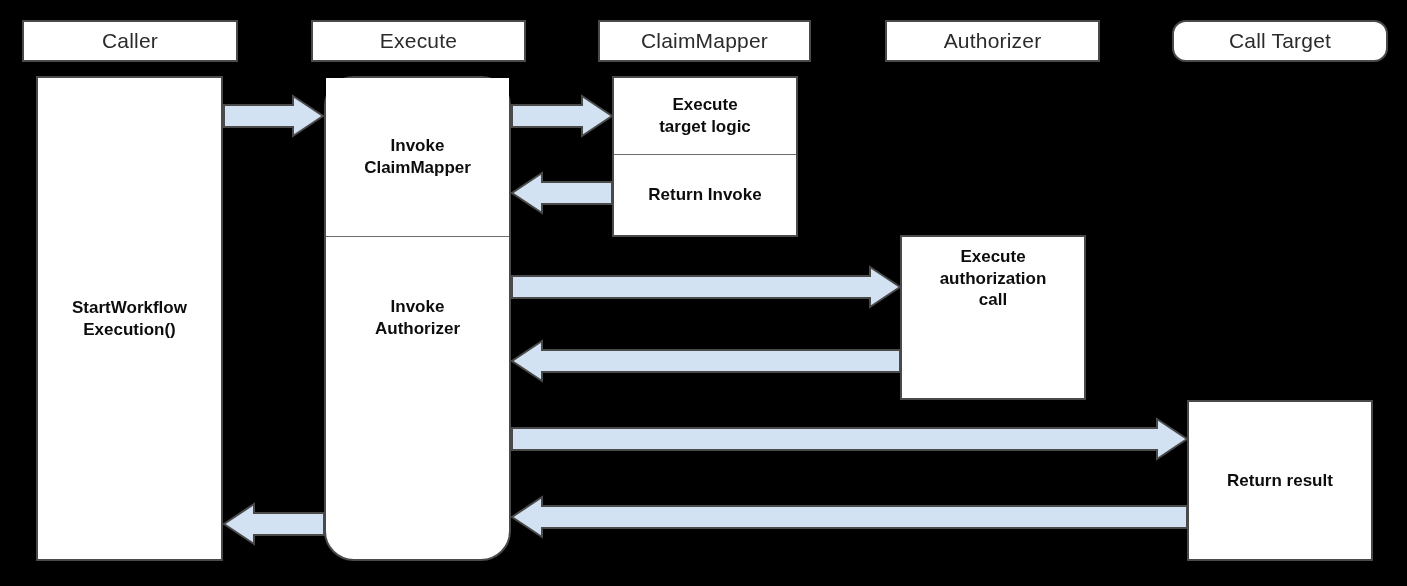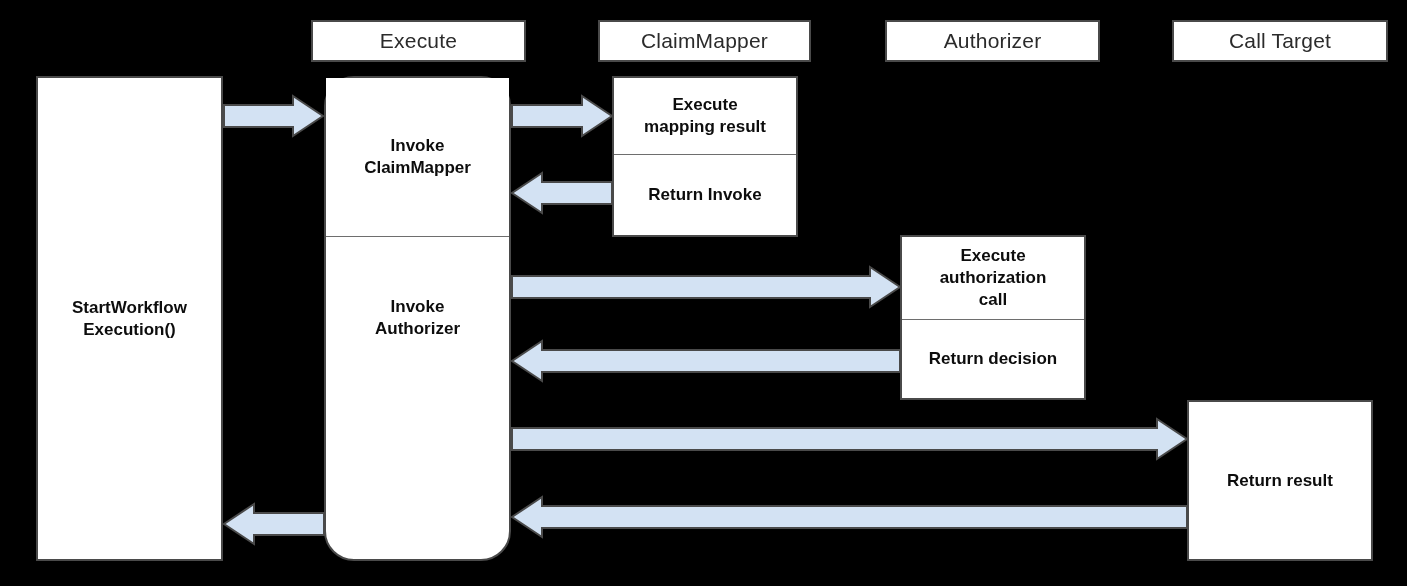--- a/index.html
+++ b/index.html
@@ -70,34 +70,37 @@
     stroke: #4a4a4a;
     stroke-width: 2;
     stroke-linejoin: miter;
   }
 </style>
 </head>
 <body>
 
 <div id="canvas">
 
+  <div class="participant-header" style="left:22px; top:20px; width:216px; height:42px;">
+    <span>Caller</span>
+  </div>
 
   <div class="participant-header" style="left:311px; top:20px; width:215px; height:42px;">
     <span>Execute</span>
   </div>
 
   <div class="participant-header" style="left:598px; top:20px; width:213px; height:42px;">
     <span>ClaimMapper</span>
   </div>
 
   <div class="participant-header" style="left:885px; top:20px; width:215px; height:42px;">
     <span>Authorizer</span>
   </div>
 
-  <div class="participant-header" style="left:1172px; top:20px; width:216px; height:42px;">
+  <div class="participant-header" style="left:1172px; top:20px; width:216px; height:42px;border-radius:14px;">
     <span>Call Target</span>
   </div>
 
   <div class="activation" style="left:36px; top:76px; width:187px; height:485px;justify-content:center;">
     <div class="segment" style="flex:1 1 auto;">
       <span>
         <span>StartWorkflow</span><br>
         <span>Execution()</span>
       </span>
     </div>
@@ -115,39 +118,36 @@
         <span>Invoke</span><br>
         <span>Authorizer</span>
       </span>
     </div>
   </div>
 
   <div class="activation" style="left:612px; top:76px; width:186px; height:161px;">
     <div class="segment" style="height:77px;">
       <span>
         <span>Execute</span><br>
-        <span>mapping result</span>
+        <span>target logic</span>
       </span>
     </div>
     <div class="segment" style="flex:1 1 auto;">
       <span>Return Invoke</span>
     </div>
   </div>
 
   <div class="activation" style="left:900px; top:235px; width:186px; height:165px;">
     <div class="segment" style="height:83px;">
       <span>
         <span>Execute</span><br>
         <span>authorization</span><br>
         <span>call</span>
       </span>
     </div>
-    <div class="segment" style="flex:1 1 auto;">
-      <span>Return decision</span>
-    </div>
   </div>
 
   <div class="activation" style="left:1187px; top:400px; width:186px; height:161px;">
     <div class="segment" style="flex:1 1 auto;">
       <span>Return result</span>
     </div>
   </div>
 
   <div class="arrow" style="left:223px; top:95px;">
     <svg width="101" height="42" viewBox="0 0 101 42">

